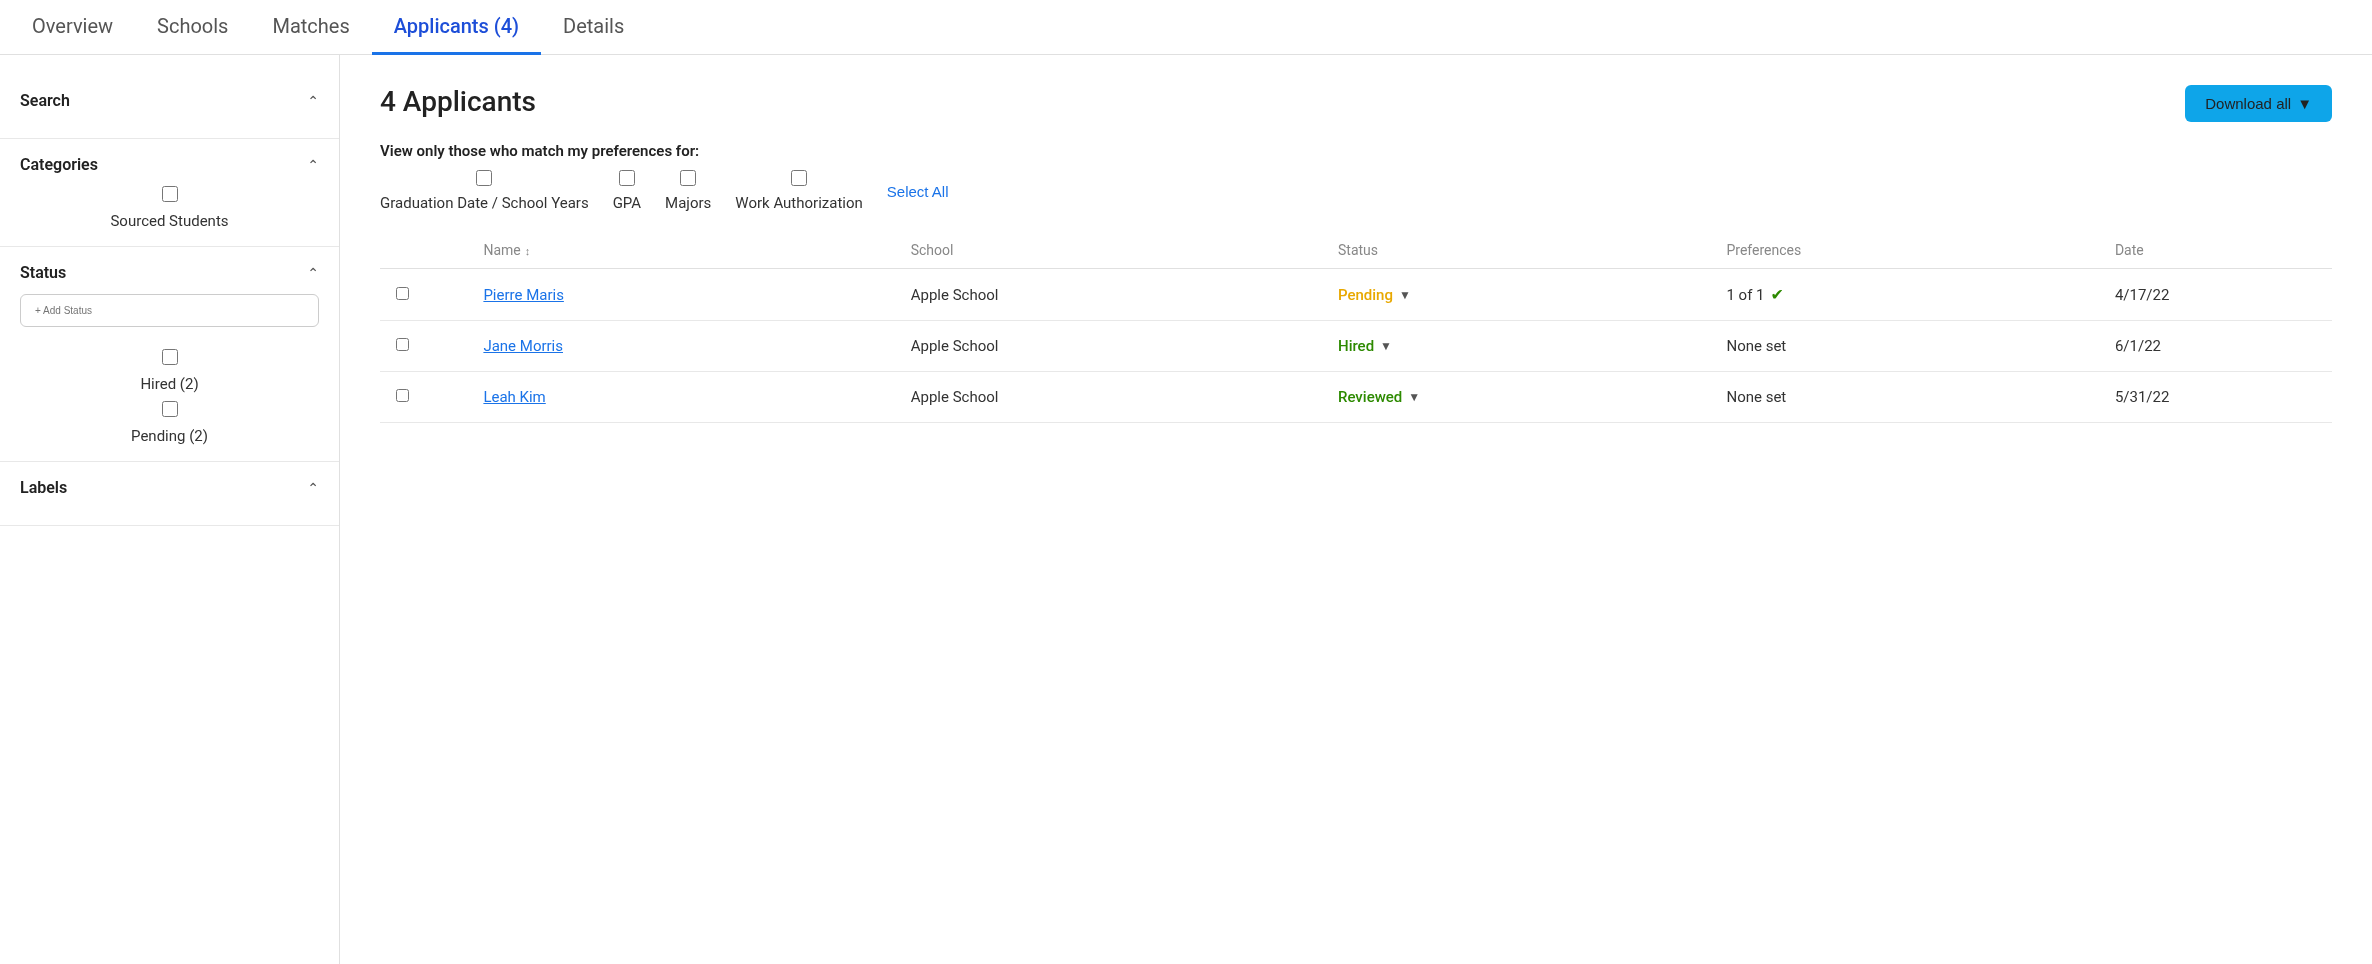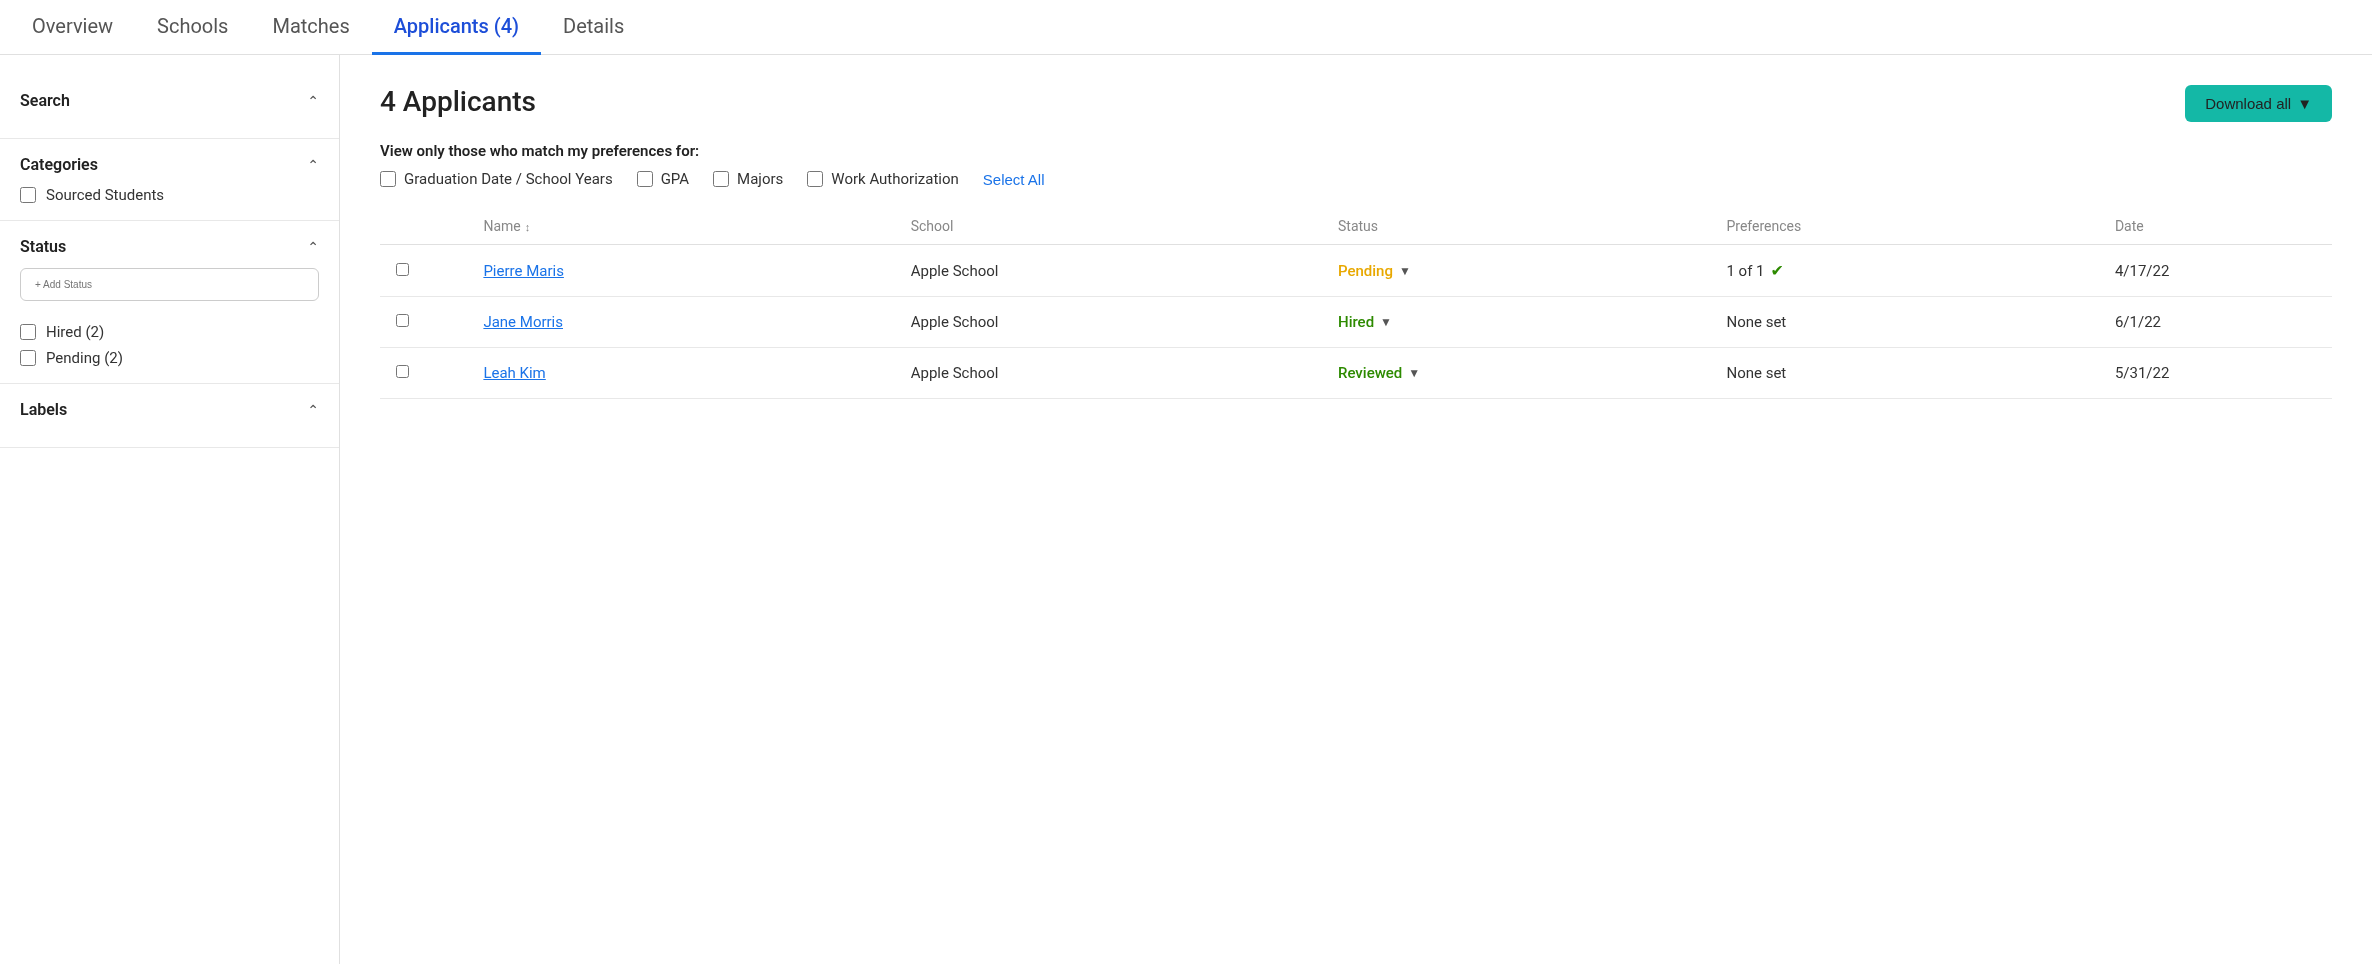--- a/index.html
+++ b/index.html
@@ -13,35 +13,35 @@
     
     .main-layout { display: flex; min-height: calc(100vh - 50px); }
 
     
     .sidebar { width: 340px; min-width: 340px; border-right: 1px solid #e0e0e0; padding: 20px 0; }
     .sidebar-section { padding: 16px 20px; border-bottom: 1px solid #e8e8e8; }
     .sidebar-section-header { display: flex; justify-content: space-between; align-items: center; margin-bottom: 12px; }
     .sidebar-section-title { font-size: 16px; font-weight: 600; color: #222; }
     .chevron { font-size: 14px; color: #555; }
     .search-input { width: 100%; border: 1px solid #ccc; border-radius: 6px; padding: 10px 14px; font-size: 15px; color: #888; outline: none; }
-    .checkbox-row { display: flex; align-items: center; gap: 10px; margin-top: 8px; font-size: 15px; color: #333; }
+    .checkbox-row { display: flex; align-items: center; gap: 10px; margin-top: 8px; font-size: 15px; color: #333; flex-direction: column; }
     .checkbox-row input[type=checkbox] { width: 16px; height: 16px; cursor: pointer; accent-color: #1a73e8; }
     .add-status-input { width: 100%; border: 1px solid #ccc; border-radius: 6px; padding: 10px 14px; font-size: 10px; color: #888; outline: none; margin-bottom: 14px; }
 
     
     .main-content { flex: 1; padding: 30px 40px; }
     .main-header { display: flex; justify-content: space-between; align-items: flex-start; margin-bottom: 20px; }
     .main-title { font-size: 28px; font-weight: 500; color: #222; }
-    .download-btn { background: #14b8a6; border: none; border-radius: 6px; padding: 10px 20px; font-size: 15px; cursor: pointer; display: flex; align-items: center; gap: 6px; color: #222; }
+    .download-btn { background: #0ea5e9; border: none; border-radius: 6px; padding: 10px 20px; font-size: 15px; cursor: pointer; display: flex; align-items: center; gap: 6px; color: #222; }
 
     
     .filter-row { margin-bottom: 20px; }
     .filter-label { font-size: 15px; font-weight: 600; margin-bottom: 10px; color: #222; }
     .filter-options { display: flex; align-items: center; gap: 24px; flex-wrap: wrap; }
-    .filter-option { display: flex; align-items: center; gap: 8px; font-size: 15px; color: #333; }
+    .filter-option { display: flex; align-items: center; gap: 8px; font-size: 15px; color: #333; flex-direction: column; }
     .filter-option input[type=checkbox] { width: 16px; height: 16px; cursor: pointer; accent-color: #1a73e8; }
     .select-all-btn { color: #1a73e8; font-size: 15px; cursor: pointer; background: none; border: none; padding: 0; }
 
     
     .applicants-table { width: 100%; border-collapse: collapse; margin-top: 10px; }
     .applicants-table th { text-align: left; padding: 10px 16px; color: #888; font-weight: 400; font-size: 14px; border-bottom: 1px solid #e0e0e0; }
     .applicants-table th.sortable { cursor: pointer; }
     .sort-arrow { font-size: 11px; margin-left: 4px; }
     .applicants-table td { padding: 16px 16px; border-bottom: 1px solid #e8e8e8; font-size: 15px; vertical-align: middle; }
     .applicant-name { color: #1a73e8; text-decoration: underline; cursor: pointer; }

